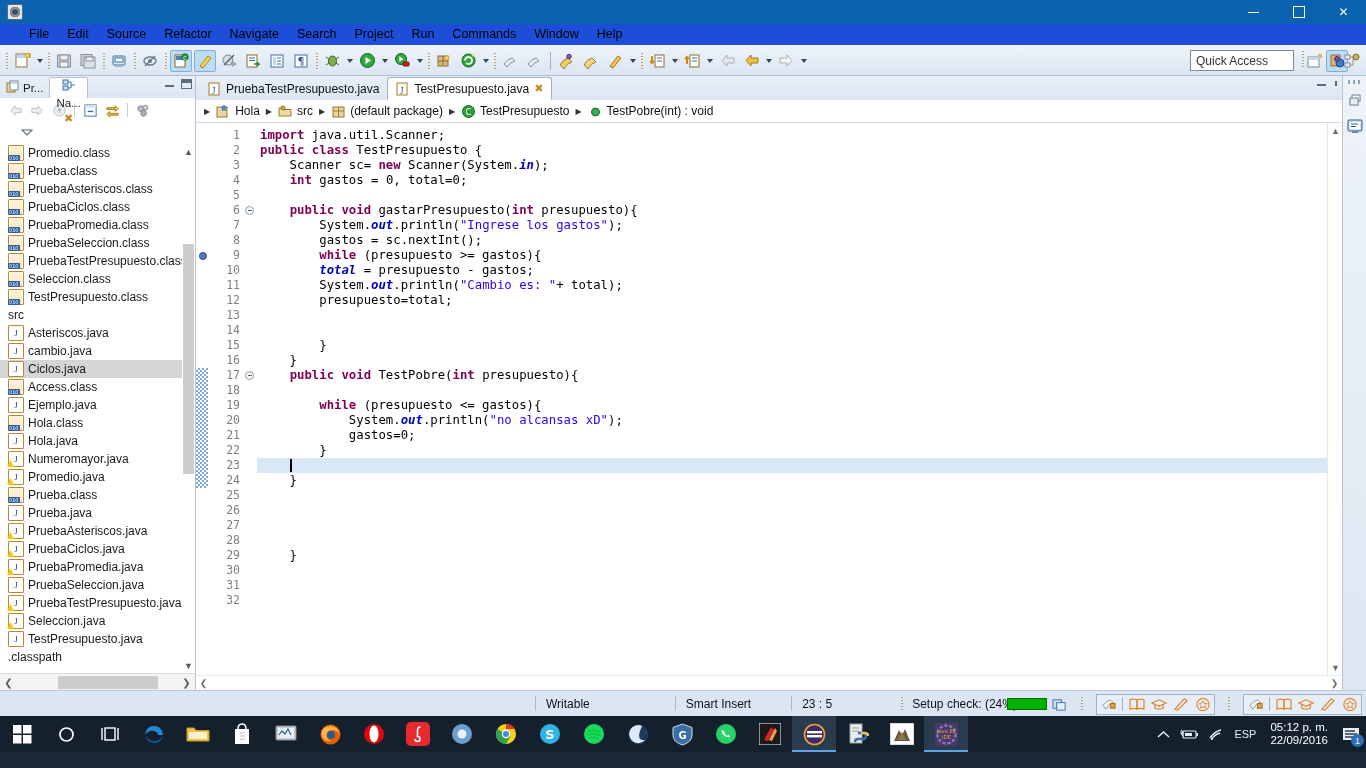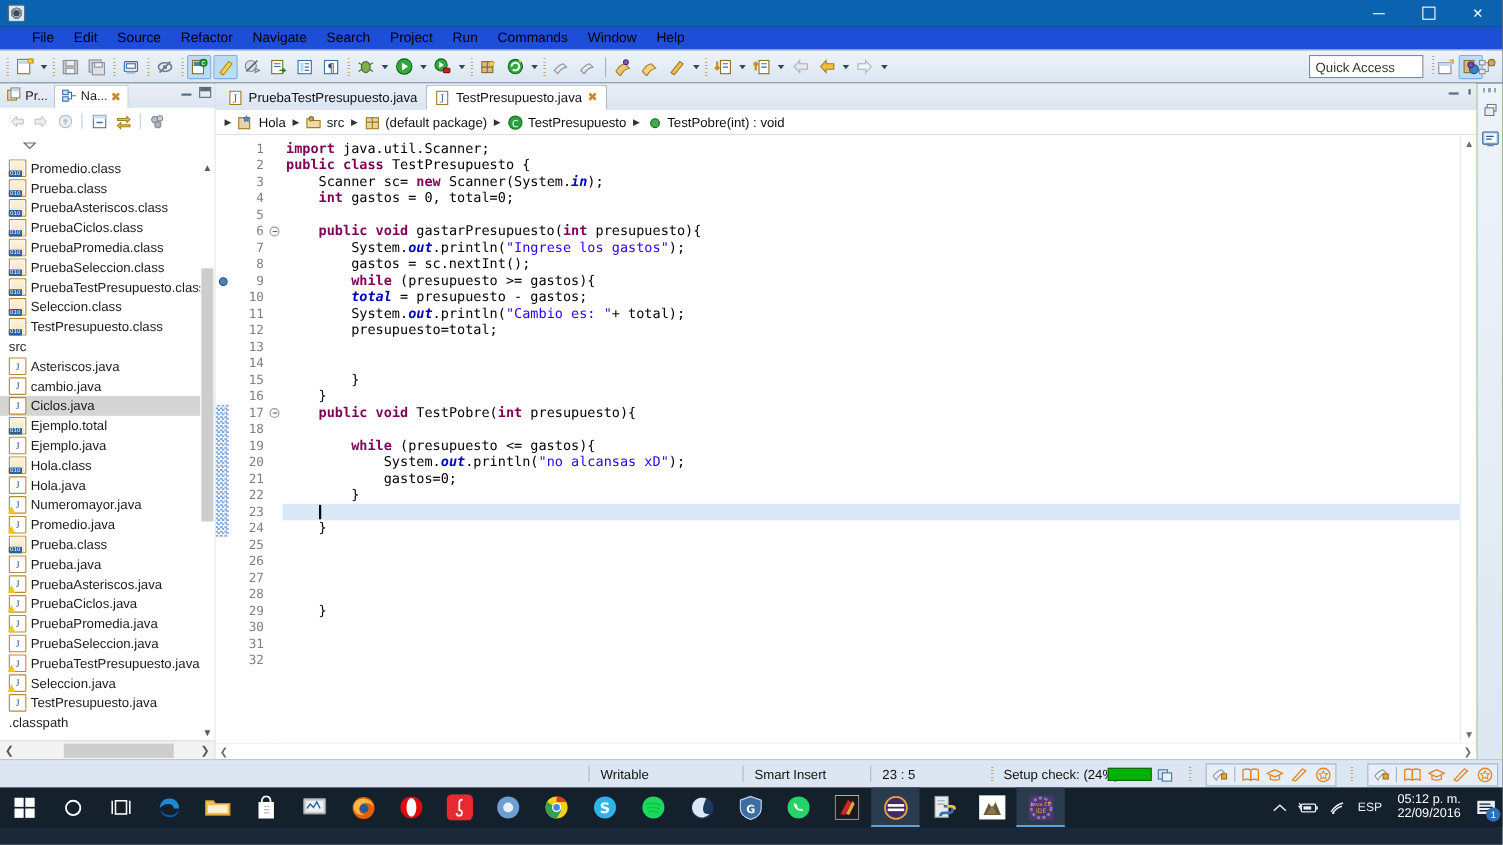--- a/index.html
+++ b/index.html
@@ -74,21 +74,21 @@
 
   
   #main{ display:flex; height:614px; background:#84cc16; }
 
   
   #explorer{ width:196px; background:#fff; border-right:1px solid #b6c3d2; display:flex; flex-direction:column;}
   #ex-tabs{ height:22px; background:linear-gradient(#e9eff6,#dce6f1); display:flex; align-items:flex-end; position:relative;}
   .ex-tab{
     height:21px;display:flex;align-items:center;gap:3px;padding:0 6px;font-size:11.5px;color:#1a1a1a;
   }
-  .ex-tab.active{ background:#fff;border:1px solid #b6c3d2;border-bottom:none;border-radius:2px 2px 0 0;}
+  .ex-tab.active{ background:#fff;border:1px solid #b6c3d2;border-bottom:none;border-radius:2px 2px 0 0;flex-direction:column;}
   .ex-tab.inactive{ background:transparent; }
   .ex-win-btns{ position:absolute;right:3px;top:3px;display:flex;gap:7px;align-items:center;}
   .ex-win-btns i{ display:block;width:11px;height:10px;}
   .ex-min{ border-bottom:2px solid #5a6b7c;width:9px !important;height:5px !important;}
   .ex-max{ border:1px solid #5a6b7c;}
   .ex-max::before{content:"";display:block;height:3px;background:#5a6b7c;}
   #ex-toolbar{ height:24px;background:#fff;display:flex;align-items:center;gap:2px;padding-left:5px;
                border-bottom:none;}
   #ex-toolbar2{ height:22px;background:#fff;display:flex;align-items:center;padding-left:20px;}
   .ex-tico{width:20px;height:20px;display:flex;align-items:center;justify-content:center;flex:none;}
@@ -574,21 +574,21 @@
           <div class="trow">
             <span class="tico ico-java"></span>
             <span>cambio.java</span>
           </div>
           <div class="trow sel">
             <span class="tico ico-java"></span>
             <span>Ciclos.java</span>
           </div>
           <div class="trow">
             <span class="tico ico-class"></span>
-            <span>Ejemplo.total</span>
+            <span>Access.class</span>
           </div>
           <div class="trow">
             <span class="tico ico-java"></span>
             <span>Ejemplo.java</span>
           </div>
           <div class="trow">
             <span class="tico ico-class"></span>
             <span>Hola.class</span>
           </div>
           <div class="trow">

